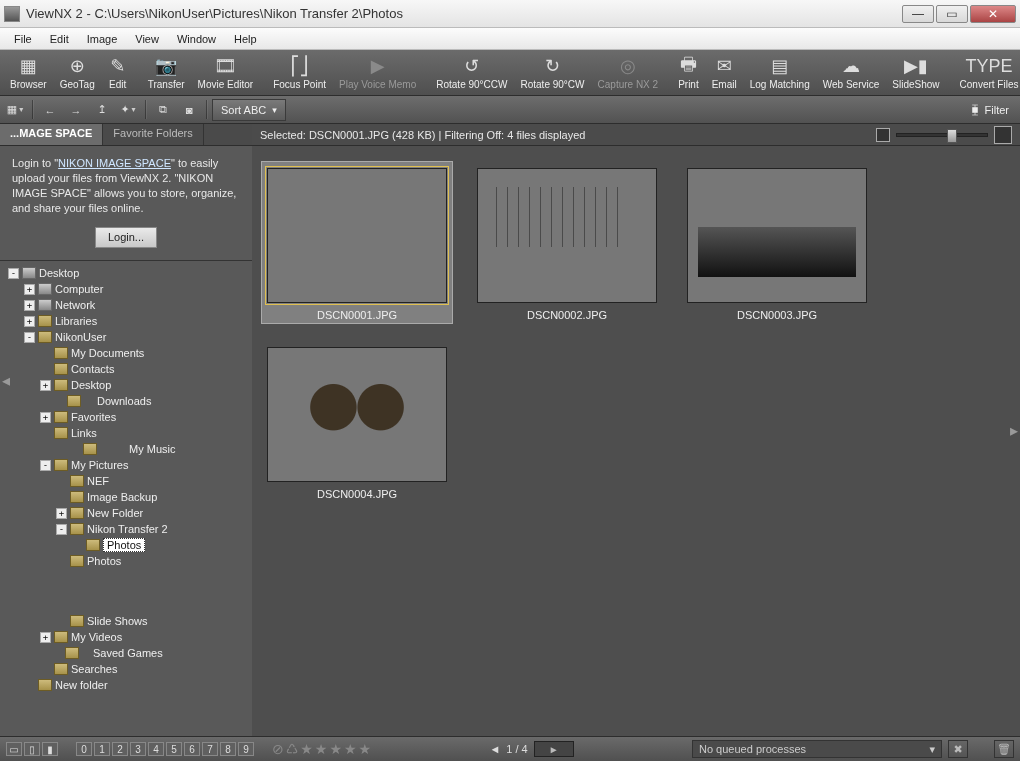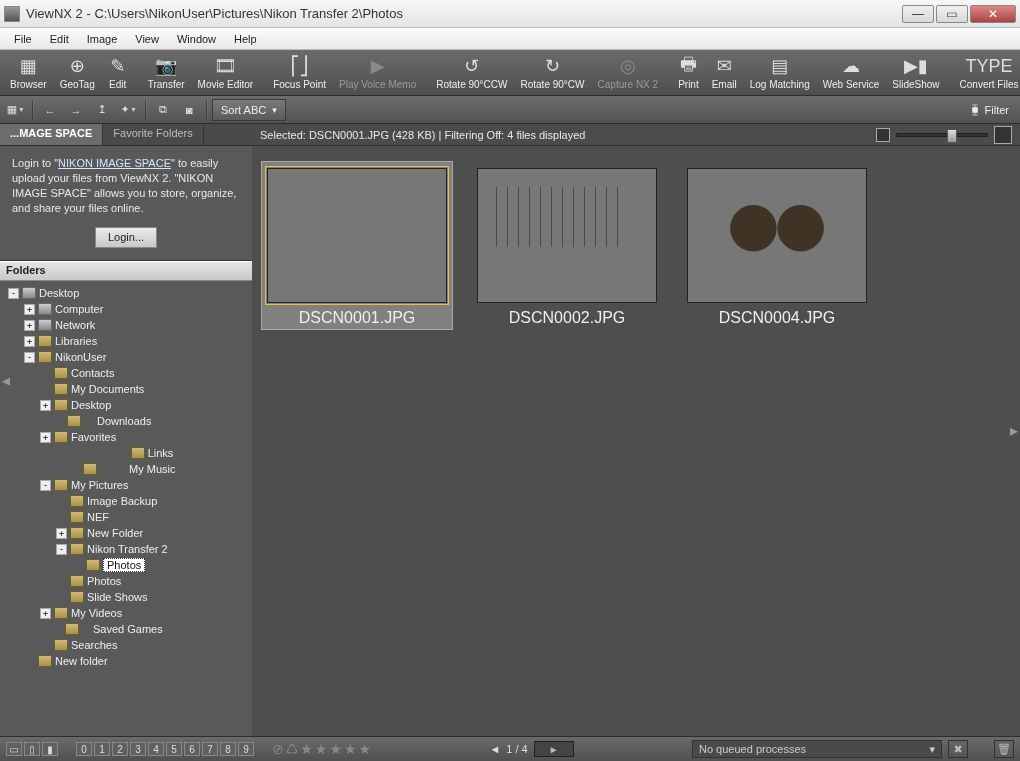--- a/index.html
+++ b/index.html
@@ -58,21 +58,21 @@
   .zoom-widgets{display:flex;align-items:center;gap:6px;}
   .zoom-sq{width:14px;height:14px;border:1px solid #aaa; background:#333; cursor:default;}
   .zoom-slider{width:92px;height:4px;background:#333;border:1px solid #222;position:relative;}
   .zoom-slider .knob{position:absolute;top:-5px;left:55%;width:10px;height:14px;background:linear-gradient(#ddd,#999);border:1px solid #555;}
   .thumb-area { flex:1; overflow:auto; padding:16px 10px; position:relative;}
   .thumb-grid { display:flex; flex-wrap:wrap; gap:18px 20px; align-content:flex-start;}
   .thumb { width:190px; display:flex; flex-direction:column; align-items:center; gap:6px; padding:6px 4px 2px;}
   .thumb.sel{ background:#808080; outline:1px solid #aaa;}
   .thumb .img{ width:180px; height:135px; background:#777; border:1px solid #222; position:relative;}
   .thumb.sel .img{ outline:1px solid #e0c050; outline-offset:1px;}
-  .thumb .cap{ color:#eee; font-size:16px;}
+  .thumb .cap{ color:#eee; font-size:11px;}
   
   .art-waterfall{background:linear-gradient(180deg,#555 0 30%,#9f9f9f 30% 55%,#5a5a5a 55% 100%);}
   .art-beach{background:linear-gradient(180deg,#9e9e9e 0 45%,#d8d8d8 45% 70%,#f2f2f2 70% 100%);}
   .art-beach::after{content:"";position:absolute;left:8px;right:30px;top:18px;height:60px;background:repeating-linear-gradient(90deg,transparent 0 10px,#4a4a4a 10px 11px);}
   .art-night{background:linear-gradient(180deg,#2a2a2a 0 50%,#3a3a3a 50% 100%);}
   .art-night::after{content:"";position:absolute;left:10px;right:10px;top:58px;height:50px;background:linear-gradient(#555,#111);}
   .art-statues{background:linear-gradient(#9a8d63,#5c513a);}
   .art-statues::after{content:"";position:absolute;left:30px;right:30px;top:18px;bottom:12px;background:radial-gradient(circle at 30% 40%,#3e3324 0 22%,transparent 23%),radial-gradient(circle at 70% 40%,#3e3324 0 22%,transparent 23%);}
   .right .vedge{ right:0;}
   
@@ -255,21 +255,20 @@
     <div class="tabs-row">
       <div class="tab active">...MAGE SPACE</div>
       <div class="tab">Favorite Folders</div>
     </div>
     <div class="left-panel1">
       <span>Login to "</span><a href="#">NIKON IMAGE SPACE</a><span>" to easily upload your files from ViewNX 2. "NIKON IMAGE SPACE" allows you to store, organize, and share your files online.</span>
       <div style="text-align:center;">
         <span class="login-btn">Login...</span>
       </div>
     </div>
-    <div class="folders-header">Folders</div>
     <div class="tree-wrap">
       <div class="tree" id="tree">
           <div class="tree-row" style="padding-left: 6px;">
             <div class="exp">-</div>
             <div class="fico drive"></div>
             <span class="label">Desktop</span>
           </div>
           <div class="tree-row" style="padding-left: 22px;">
             <div class="exp">+</div>
             <div class="fico drive"></div>
@@ -286,66 +285,66 @@
             <span class="label">Libraries</span>
           </div>
           <div class="tree-row" style="padding-left: 22px;">
             <div class="exp">-</div>
             <div class="fico"></div>
             <span class="label">NikonUser</span>
           </div>
           <div class="tree-row" style="padding-left: 38px;">
             <div class="exp empty"> </div>
             <div class="fico"></div>
+            <span class="label">My Documents</span>
+          </div>
+          <div class="tree-row" style="padding-left: 38px;">
+            <div class="exp empty"> </div>
+            <div class="fico"></div>
             <span class="label">Contacts</span>
           </div>
           <div class="tree-row" style="padding-left: 38px;">
-            <div class="exp empty"> </div>
-            <div class="fico"></div>
-            <span class="label">My Documents</span>
-          </div>
-          <div class="tree-row" style="padding-left: 38px;">
             <div class="exp">+</div>
             <div class="fico"></div>
             <span class="label">Desktop</span>
           </div>
           <div class="tree-row" style="padding-left: 38px; gap: 16px;">
             <div class="exp empty"> </div>
             <div class="fico"></div>
             <span class="label">Downloads</span>
           </div>
           <div class="tree-row" style="padding-left: 38px;">
             <div class="exp">+</div>
             <div class="fico"></div>
             <span class="label">Favorites</span>
           </div>
-          <div class="tree-row" style="padding-left: 38px; justify-content: center;">
+          <div class="tree-row" style="padding-left: 38px;">
             <div class="exp empty"> </div>
             <div class="fico"></div>
             <span class="label">Links</span>
           </div>
           <div class="tree-row" style="padding-left: 38px; gap: 32px;">
             <div class="exp empty"> </div>
             <div class="fico"></div>
             <span class="label">My Music</span>
           </div>
           <div class="tree-row" style="padding-left: 38px;">
             <div class="exp">-</div>
             <div class="fico"></div>
             <span class="label">My Pictures</span>
           </div>
           <div class="tree-row" style="padding-left: 54px;">
             <div class="exp empty"> </div>
             <div class="fico"></div>
+            <span class="label">NEF</span>
+          </div>
+          <div class="tree-row" style="padding-left: 54px;">
+            <div class="exp empty"> </div>
+            <div class="fico"></div>
             <span class="label">Image Backup</span>
-          </div>
-          <div class="tree-row" style="padding-left: 54px;">
-            <div class="exp empty"> </div>
-            <div class="fico"></div>
-            <span class="label">NEF</span>
           </div>
           <div class="tree-row" style="padding-left: 54px;">
             <div class="exp">+</div>
             <div class="fico"></div>
             <span class="label">New Folder</span>
           </div>
           <div class="tree-row" style="padding-left: 54px;">
             <div class="exp">-</div>
             <div class="fico"></div>
             <span class="label">Nikon Transfer 2</span>
@@ -353,21 +352,21 @@
           <div class="tree-row sel" style="padding-left: 70px;">
             <div class="exp empty"> </div>
             <div class="fico"></div>
             <span class="label">Photos</span>
           </div>
           <div class="tree-row" style="padding-left: 54px;">
             <div class="exp empty"> </div>
             <div class="fico"></div>
             <span class="label">Photos</span>
           </div>
-          <div class="tree-row" style="padding-left: 54px;">
+          <div class="tree-row" style="padding-left: 54px; margin-top: 44px;">
             <div class="exp empty"> </div>
             <div class="fico"></div>
             <span class="label">Slide Shows</span>
           </div>
           <div class="tree-row" style="padding-left: 38px;">
             <div class="exp">+</div>
             <div class="fico"></div>
             <span class="label">My Videos</span>
           </div>
           <div class="tree-row" style="padding-left: 38px; gap: 14px;">
@@ -404,20 +403,24 @@
     </div>
     <div class="thumb-area">
       <div class="thumb-grid" id="thumbs">
           <div class="thumb sel">
             <div class="img art-waterfall"></div>
             <div class="cap">DSCN0001.JPG</div>
           </div>
           <div class="thumb">
             <div class="img art-beach"></div>
             <div class="cap">DSCN0002.JPG</div>
+          </div>
+          <div class="thumb">
+            <div class="img art-night"></div>
+            <div class="cap">DSCN0003.JPG</div>
           </div>
           <div class="thumb">
             <div class="img art-statues"></div>
             <div class="cap">DSCN0004.JPG</div>
           </div>
         </div>
     </div>
     <div class="vedge" style="right:0">▸</div>
   </div>
 </div>

